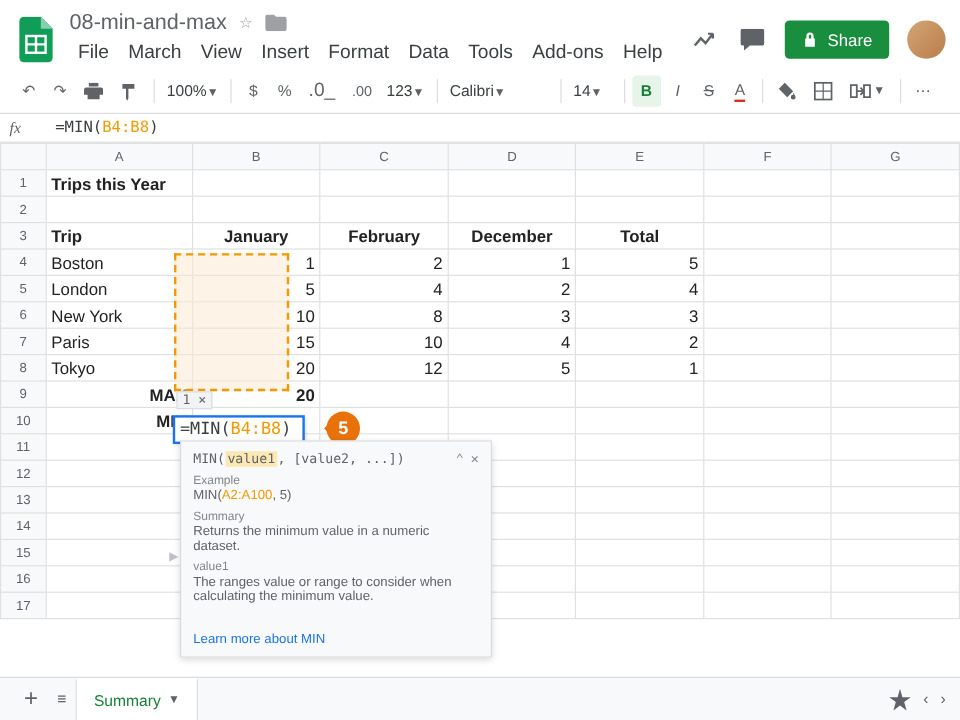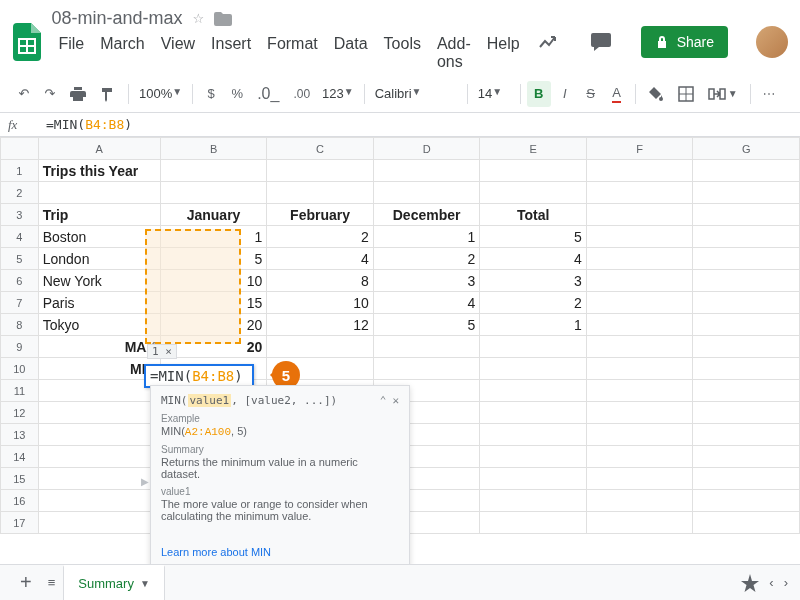--- a/index.html
+++ b/index.html
@@ -8,29 +8,29 @@
 .header { display: flex; align-items: center; padding: 8px 12px 0 12px; gap: 10px; }
 .logo-box { width: 36px; height: 36px; display: flex; align-items: center; justify-content: center; }
 .logo-svg { width: 28px; height: 38px; }
 .title-area { flex: 1; }
 .title-row { display: flex; align-items: center; gap: 10px; }
 .doc-title { font-size: 18px; color: #5f6368; font-weight: 400; }
 .star-icon, .folder-icon { color: #5f6368; opacity: 0.6; }
 .menubar { display: flex; gap: 2px; margin-top: 2px; }
 .menu-item { padding: 4px 7px; font-size: 16px; color: #3c4043; cursor: pointer; }
 
-.right-actions { display: flex; align-items: center; gap: 28px; }
+.right-actions { display: flex; align-items: center; gap: 15px; }
 .icon-btn { width: 24px; height: 24px; display: flex; align-items: center; justify-content: center; color: #5f6368; cursor: pointer; }
 .share-btn { background: #1a8e3f; color: #fff; padding: 8px 14px; border-radius: 4px; display: flex; align-items: center; gap: 8px; font-weight: 500; font-size: 14px; cursor: pointer; }
 .avatar { width: 32px; height: 32px; border-radius: 50%; background: linear-gradient(135deg, #d4a574 0%, #b87d4b 100%); }
 
 .toolbar { display: flex; align-items: center; padding: 4px 12px; gap: 2px; border-bottom: 1px solid #dadce0; height: 38px; }
 .tb-btn { padding: 4px 6px; color: #5f6368; cursor: pointer; display: flex; align-items: center; justify-content: center; min-width: 24px; height: 26px; }
 .tb-sep { width: 1px; height: 20px; background: #dadce0; margin: 0 4px; }
-.tb-select { font-size: 13px; color: #3c4043; padding: 2px 4px; display: flex; align-items: flex-start; gap: 0; }
+.tb-select { font-size: 13px; color: #3c4043; padding: 2px 4px; display: flex; align-items: flex-end; gap: 0; }
 .tb-dropdown { font-size: 10px; color: #5f6368; }
 .bold-active { font-weight: bold; color: #188038; background: #e6f4ea; border-radius: 3px; }
 
 .formula-bar { display: flex; align-items: center; border-bottom: 1px solid #dadce0; height: 24px; font-size: 13px; }
 .fx-label { width: 40px; padding: 0 8px; font-style: italic; color: #5f6368; font-family: Georgia, serif; }
 .fx-input { flex: 1; padding: 2px 6px; font-family: "Consolas", monospace; }
 .fx-range { color: #f29900; }
 
 .grid-container { position: relative; }
 .grid { border-collapse: collapse; width: 100%; }
@@ -47,21 +47,21 @@
 .editing-cell .range { color: #f29900; }
 
 .callout { position: absolute; width: 28px; height: 28px; background: #e8710a; border-radius: 50%; color: #fff; font-weight: bold; font-size: 15px; display: flex; align-items: center; justify-content: center; }
 .callout::before { content: ""; position: absolute; left: -8px; top: 8px; border: 6px solid transparent; border-right-color: #e8710a; }
 
 .tooltip { position: absolute; background: #f8f9fa; border: 1px solid #dadce0; box-shadow: 0 2px 6px rgba(0,0,0,0.15); padding: 8px 10px; font-size: 11px; color: #5f6368; width: 260px; font-family: Arial, sans-serif; }
 .tooltip .tt-head { display: flex; justify-content: space-between; margin-bottom: 4px; font-family: monospace; }
 .tooltip .tt-sig .arg1 { background: #fce8b2; padding: 0 2px; }
 .tooltip .tt-section { margin-top: 6px; }
 .tooltip .tt-label { font-size: 10px; color: #80868b; margin-bottom: 1px; }
-.tooltip .tt-ex-range { color: #f29900; font-family: Liberation Mono, monospace; }
+.tooltip .tt-ex-range { color: #f29900; font-family: Liberation Sans, sans-serif; }
 .tooltip a { color: #1a73e8; text-decoration: none; font-size: 11px; display: inline-block; margin-top: 24px; }
 .tooltip .tt-close { font-size: 11px; color: #80868b; display:flex; gap:6px; }
 .tooltip-arrow { position: absolute; left: -10px; top: 50%; color: #bdc1c6; font-size: 10px; }
 
 .sheet-tabs { position: absolute; bottom: 0; left: 0; right: 0; height: 36px; border-top: 1px solid #dadce0; display: flex; align-items: center; padding: 0 12px; background: #f8f9fa; }
 .tab-btn { padding: 4px 8px; color: #5f6368; cursor: pointer; }
 .sheet-tab { background: #fff; border-top: 2px solid transparent; padding: 6px 14px; color: #188038; font-weight: 500; display: flex; align-items: center; gap: 6px; border-left: 1px solid #dadce0; border-right: 1px solid #dadce0; height: 100%; }
 .tabs-right { margin-left: auto; display: flex; gap: 10px; color: #5f6368; align-items: center; }
 
 .underline-red { border-bottom: 2px solid #d93025; padding-bottom: 1px; }
@@ -405,21 +405,21 @@
   <div class="tt-section">
     <div class="tt-label">Example</div>
     <div><span>MIN(</span><span class="tt-ex-range">A2:A100</span><span>, 5)</span></div>
   </div>
   <div class="tt-section">
     <div class="tt-label">Summary</div>
     <div>Returns the minimum value in a numeric dataset.</div>
   </div>
   <div class="tt-section">
     <div class="tt-label">value1</div>
-    <div>The more value or range to consider when calculating the minimum value.</div>
+    <div>The ranges value or range to consider when calculating the minimum value.</div>
   </div>
   <a href="#">Learn more about MIN</a>
 </div>
 </div>
 
 <div class="sheet-tabs">
   <span class="tab-btn" style="font-size:20px">+</span>
   <span class="tab-btn">≡</span>
   <div class="sheet-tab">
     <span>Summary</span>

